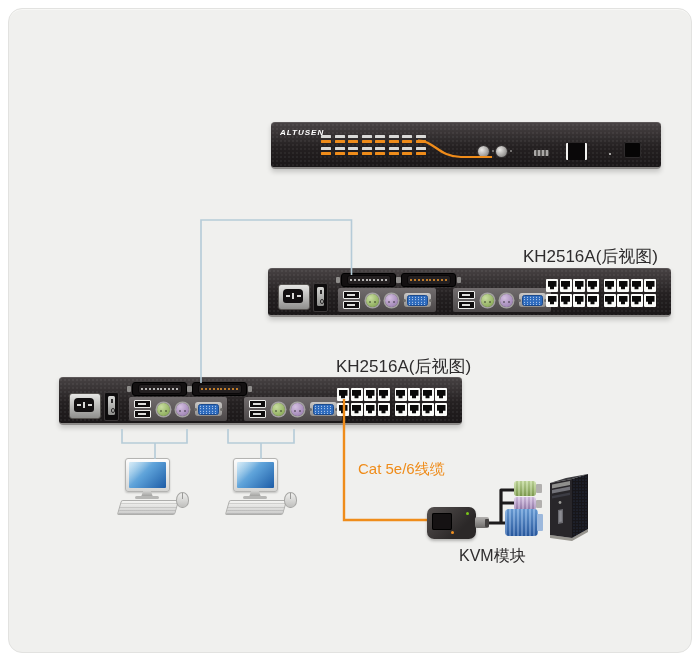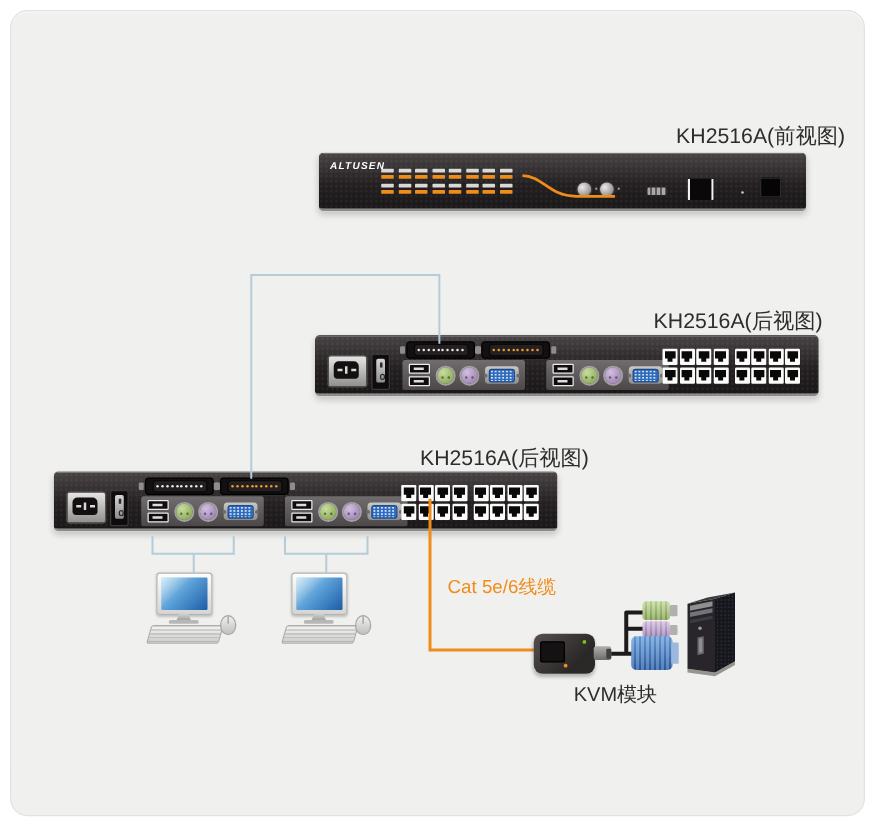--- a/index.html
+++ b/index.html
@@ -8,21 +8,21 @@
   .panel{position:absolute;inset:8px;background:#f0f0ee;border-radius:14px;
          border:1px solid #e2e2e0;box-shadow:inset 0 1px 0 #f8f8f6;}
   .abs{position:absolute;}
 
   
   .device{position:absolute;background:linear-gradient(#474243 0%,#242021 55%,#1a1718 100%);
           border-radius:4px;border-top:1px solid #5c5758;border-bottom:2px solid #8d8b89;
           box-shadow:0 3px 5px rgba(0,0,0,0.18);
           background-image:radial-gradient(rgba(255,255,255,0.05) 1px,transparent 1.2px),
                            linear-gradient(#474243 0%,#242021 55%,#1a1718 100%);
-          background-size:4px 4px,100% 100%;}
+          background-size:4px 4px,100% 100%;margin-left:16px;}
   .dev-front{left:255px;top:122px;width:390px;height:44px;}
   .dev-rear-mid{left:252px;top:268px;width:403px;height:46px;}
   .dev-rear-bot{left:43px;top:377px;width:403px;height:45px;}
 
   
   .alogo{position:absolute;left:9px;top:5px;color:#ffffff;font-size:8px;font-weight:bold;
          font-style:italic;letter-spacing:1px;}
   .btn-rows{position:absolute;left:50px;top:12px;}
   .btn-row{display:flex;gap:3.5px;margin-bottom:4.5px;}
   .pbtn{width:10px;}
@@ -565,18 +565,17 @@
     <polygon points="4,13 20,8 42,4 26,9" fill="#3c3c40"></polygon>
     <polygon points="4,13 26,9 26,68 4,65" fill="#28262a"></polygon>
     <polygon points="6,14.5 24,11 24,15 6,18.5" fill="#8f8f8d"></polygon>
     <polygon points="6,20 24,16.5 24,20 6,23.5" fill="#73737a"></polygon>
     <polygon points="6,26 24,22.5 24,25 6,28.5" fill="#3c3c44"></polygon>
     <circle cx="14" cy="32.5" r="1.4" fill="#9a9a98"></circle>
     <polygon points="12,40 17,39 17,53 12,54" fill="#6a6a70"></polygon>
     <polygon points="13.2,41 15.8,40.5 15.8,51.5 13.2,52" fill="#8d8d93"></polygon>
   </svg>
 
-  <div class="lbl zi4" style="left:460px;top:97px;width:216px;text-align:right;font-size:17px;">KH2516A(前视图)</div>
   <div class="lbl zi4" style="left:442px;top:245px;width:216px;text-align:right;font-size:17px;">KH2516A(后视图)</div>
   <div class="lbl zi4" style="left:336px;top:355px;font-size:17px;">KH2516A(后视图)</div>
   <div class="lbl zi4" style="left:358px;top:460px;font-size:15px;color:#ef8c1a;">Cat 5e/6线缆</div>
   <div class="lbl zi4" style="left:459px;top:546px;font-size:16px;">KVM模块</div>
 </div>
 
 </body></html>

